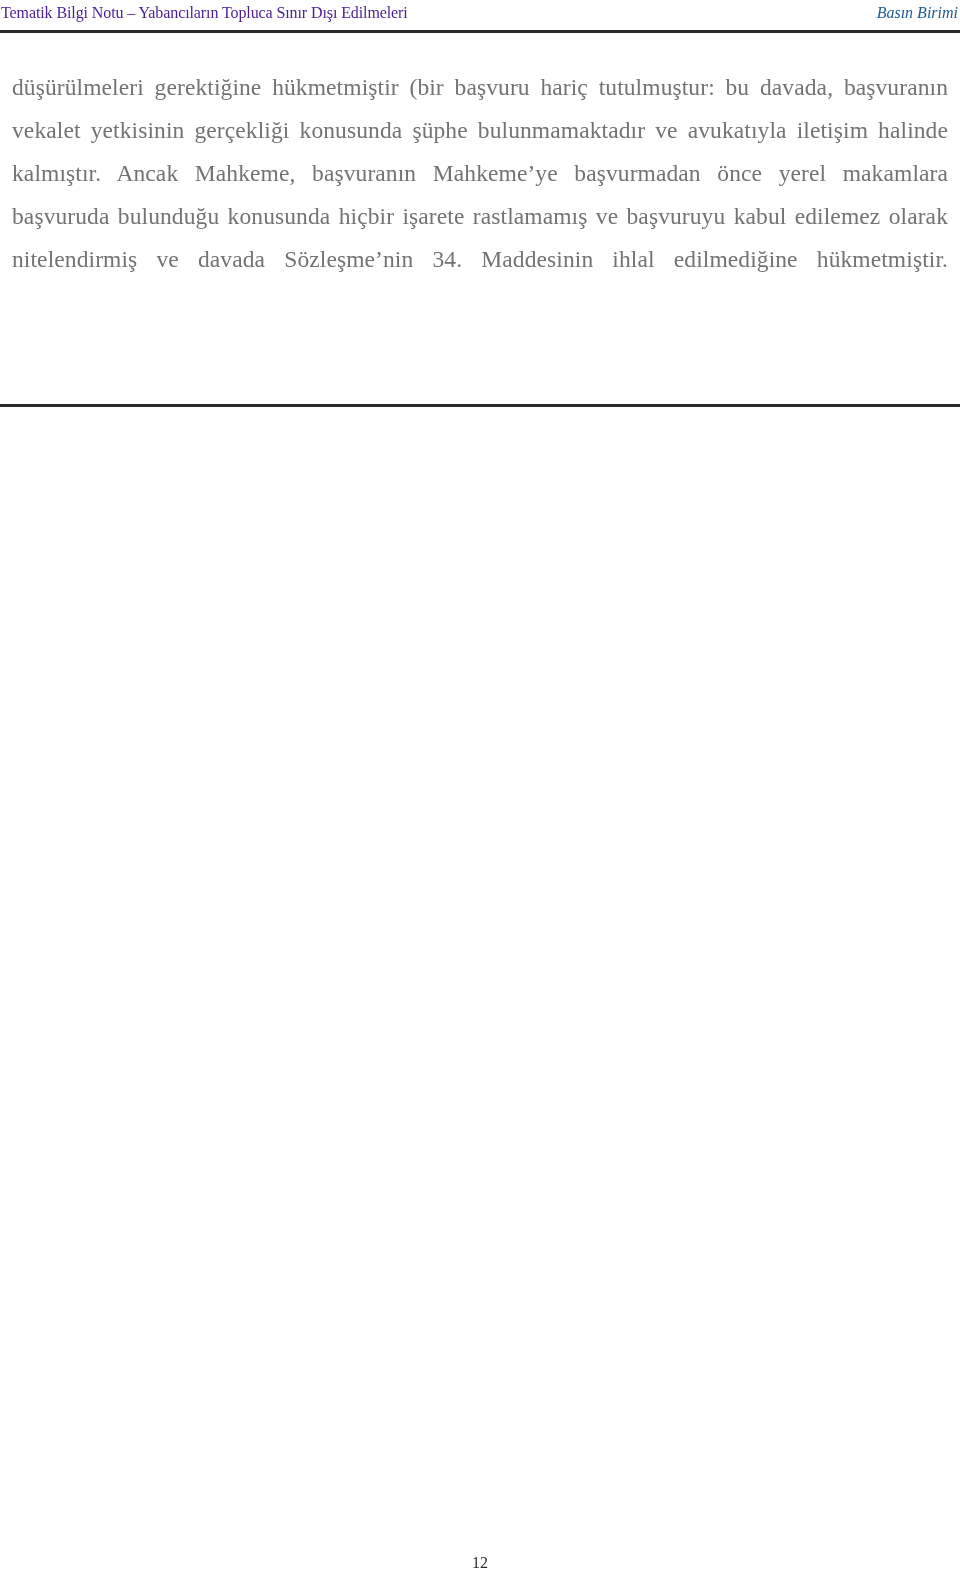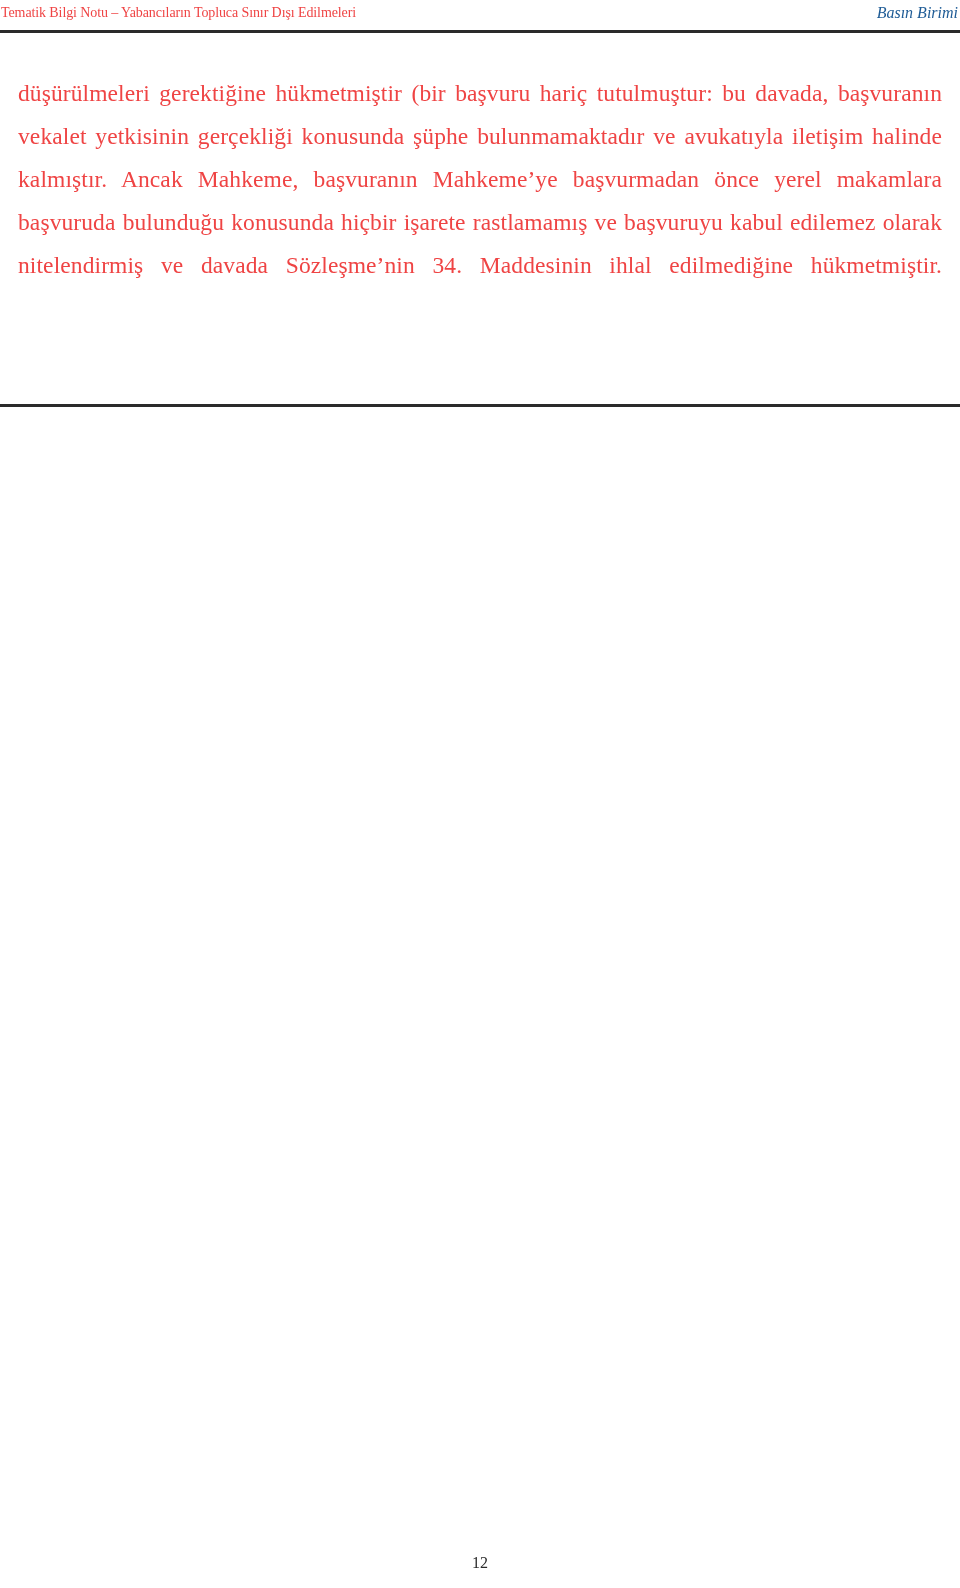--- a/index.html
+++ b/index.html
@@ -20,23 +20,23 @@
     position: absolute;
     left: 0;
     top: 0;
     width: 960px;
     height: 32px;
     display: flex;
     align-items: flex-start;
     justify-content: space-between;
   }
   .header-title {
-    font-size: 14px;
+    font-size: 16px;
     line-height: 26px;
-    color: #ef4444;
+    color: #4c1d95;
     white-space: nowrap;
     letter-spacing: -0.1px;
     padding-left: 1px;
   }
   .header-unit {
     font-size: 16px;
     line-height: 26px;
     font-style: italic;
     color: #1F5C96;
     white-space: nowrap;
@@ -60,24 +60,24 @@
   }
 
   
   .body-block {
     position: absolute;
     left: 2px;
     top: 56px;
     width: 956px;
   }
   .body-paragraph {
-    margin: 16px;
+    margin: 10px;
     text-align: justify;
     text-justify: inter-word;
-    color: #ef4444;
+    color: #737373;
     font-size: 23.5px;
     line-height: 43px;
     letter-spacing: 0.1px;
   }
   .body-paragraph::after {
     content: "";
     display: inline-block;
     width: 100%;
   }
 

